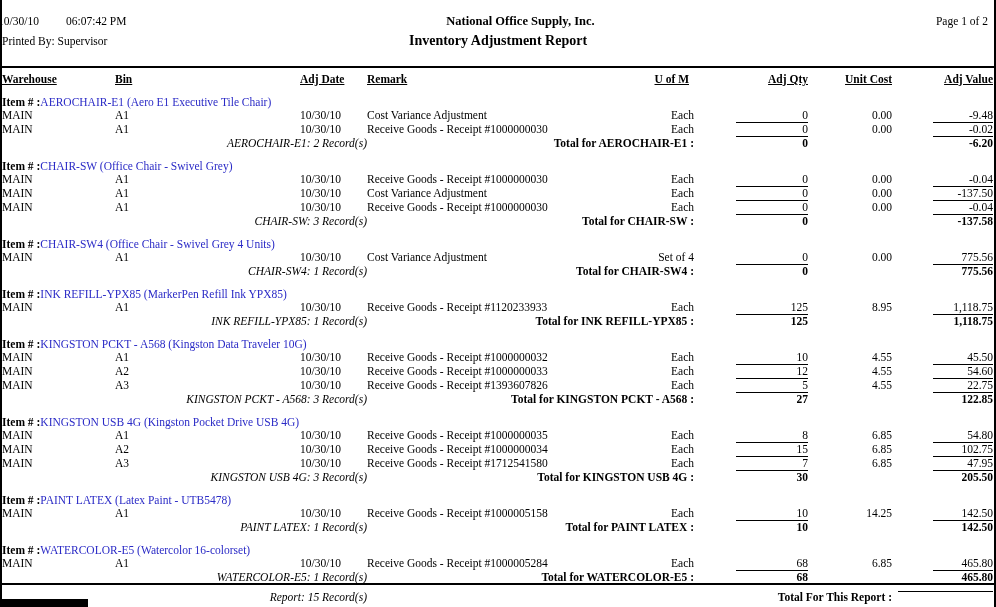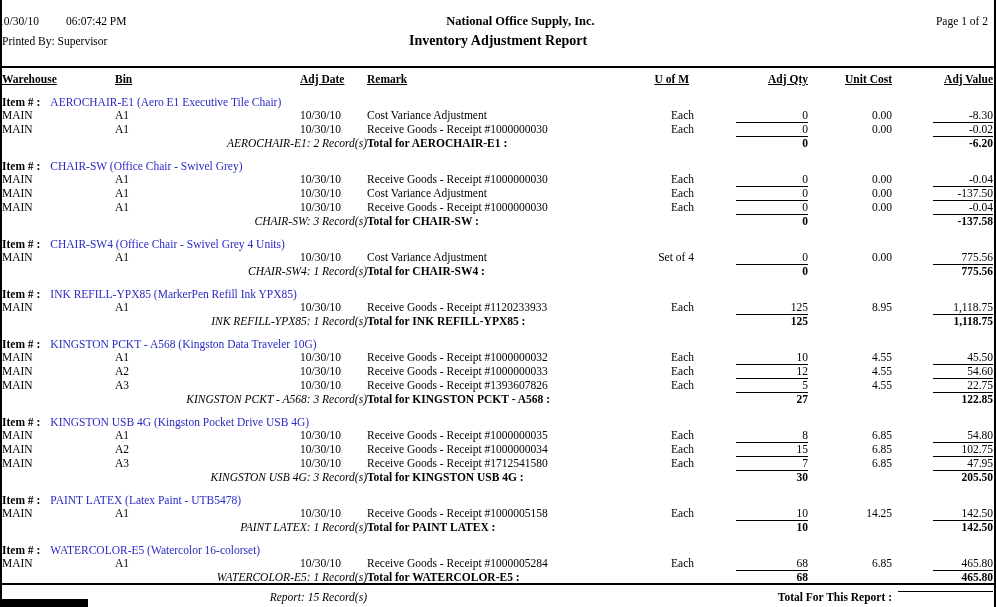--- a/index.html
+++ b/index.html
@@ -32,26 +32,26 @@
   .grid { display:grid; grid-template-columns:113px 185px 67px 250px 77px 114px 84px 101px; }
   .row { line-height:13px; min-height:13px; }
   .c { white-space:nowrap; overflow:visible; }
   .c1,.c2,.c3,.c4 { text-align:left; }
   .c5,.c6,.c7,.c8 { text-align:right; }
   .colheader-row { font-weight:bold; margin-bottom:2px; }
   .colheader-row .c5 { padding-right:5px; }
   .colhead { text-decoration:underline; }
   .item-row { margin-top:10px; }
   .item-label { font-weight:bold; }
-  .item-link { margin-left:10px; }
+  .item-link { }
   .ul { display:inline-block; border-bottom:1px solid #000; text-align:right; }
   .ul-qty { min-width:72px; }
   .ul-val { min-width:60px; }
   .span13 { grid-column:1 / 4; }
-  .span45 { grid-column:4 / 6; font-weight:bold; }
+  .span45 { grid-column:4 / 6; text-align:right; font-weight:bold; }
   .span47 { grid-column:4 / 8; text-align:right; font-weight:bold; }
   .records { font-style:italic;text-align:right; }
   .bold { font-weight:bold; }
   
   .report-footer { position:absolute; left:0; right:0; top:583px; border-top:2px solid #000; padding-top:6px; }
   .ol-final { display:inline-block; border-top:1px solid #000; min-width:95px; text-align:right; padding-top:17px; }
   .bottom-strip { position:absolute; left:0; bottom:0; width:86px; height:8px; background:#000; }
 </style>
 </head>
 <body>
@@ -82,21 +82,21 @@
     <div id="report-rows">
         <div class="row item-row"><span class="item-label">Item # :</span><span class="item-link" style="color: rgb(42, 42, 198);">AEROCHAIR-E1 (Aero E1 Executive Tile Chair)</span></div>
         <div class="grid row data-row">
           <span class="c c1">MAIN</span>
           <span class="c c2">A1</span>
           <span class="c c3">10/30/10</span>
           <span class="c c4">Cost Variance Adjustment</span>
           <span class="c c5">Each</span>
           <span class="c c6"><span class="ul ul-qty">0</span></span>
           <span class="c c7">0.00</span>
-          <span class="c c8"><span class="ul ul-val">-8.30</span></span>
+          <span class="c c8"><span class="ul ul-val">-9.48</span></span>
         </div>
         <div class="grid row data-row">
           <span class="c c1">MAIN</span>
           <span class="c c2">A1</span>
           <span class="c c3">10/30/10</span>
           <span class="c c4">Receive Goods - Receipt #1000000030</span>
           <span class="c c5">Each</span>
           <span class="c c6"><span class="ul ul-qty">0</span></span>
           <span class="c c7">0.00</span>
           <span class="c c8"><span class="ul ul-val">-0.02</span></span>

